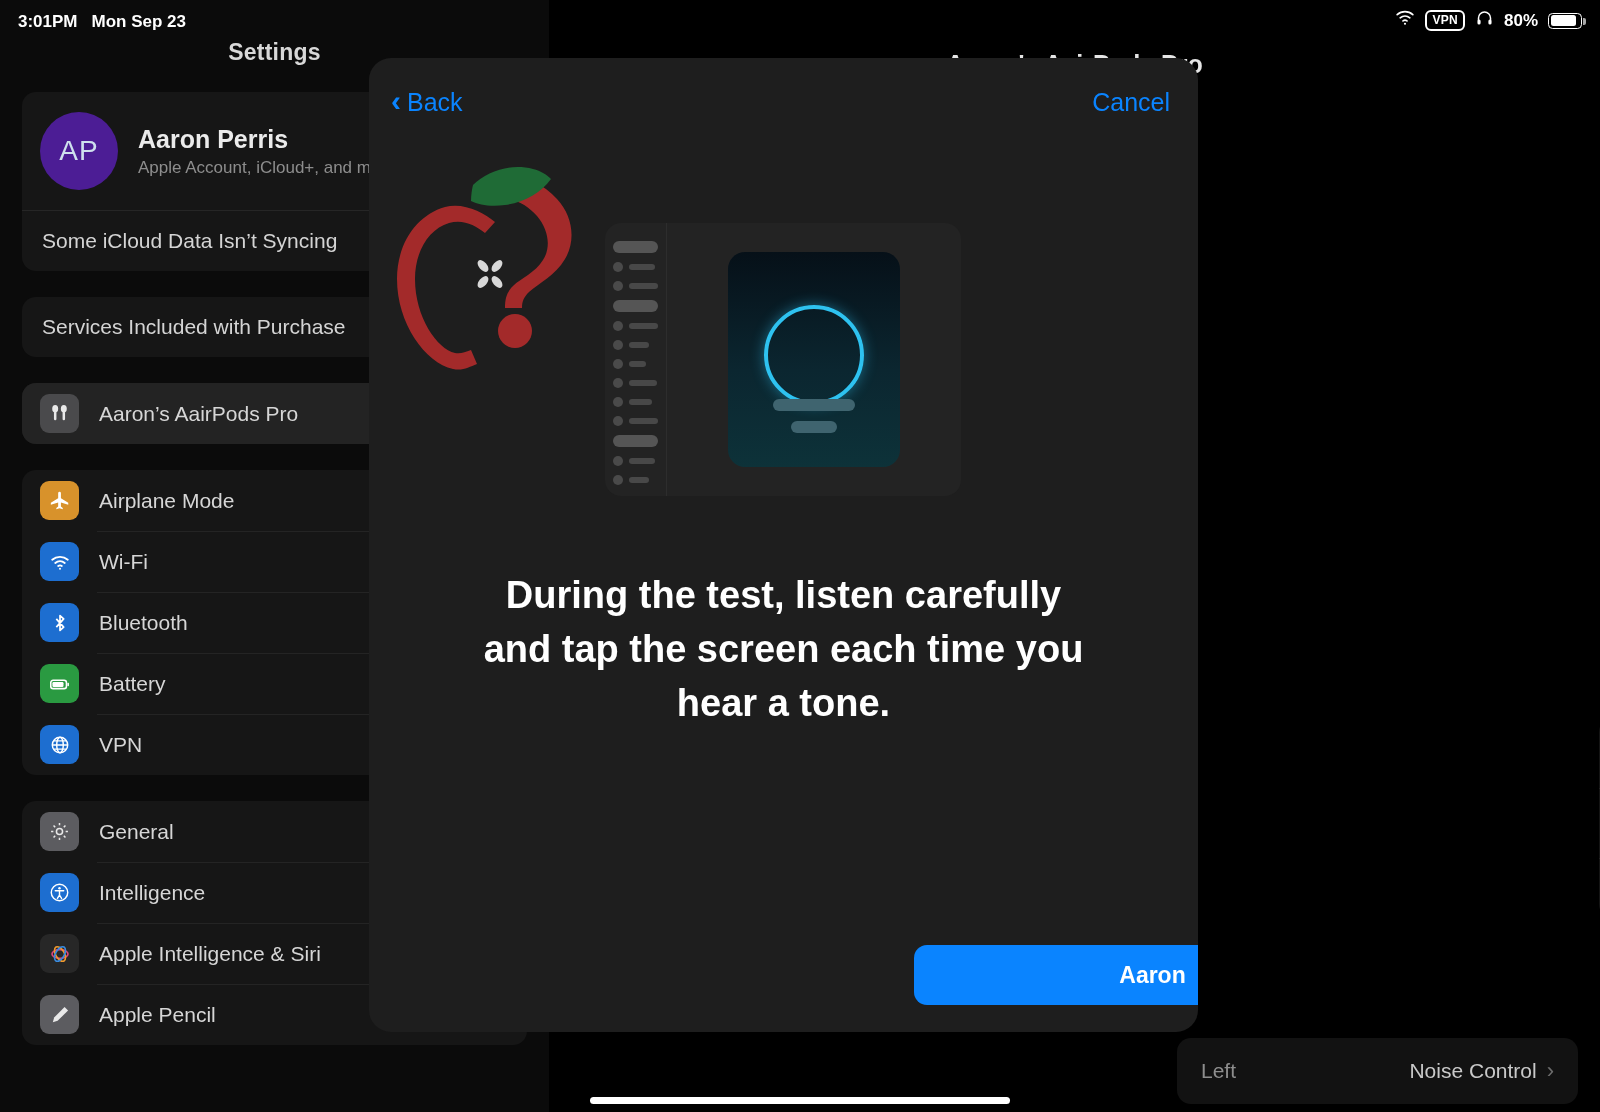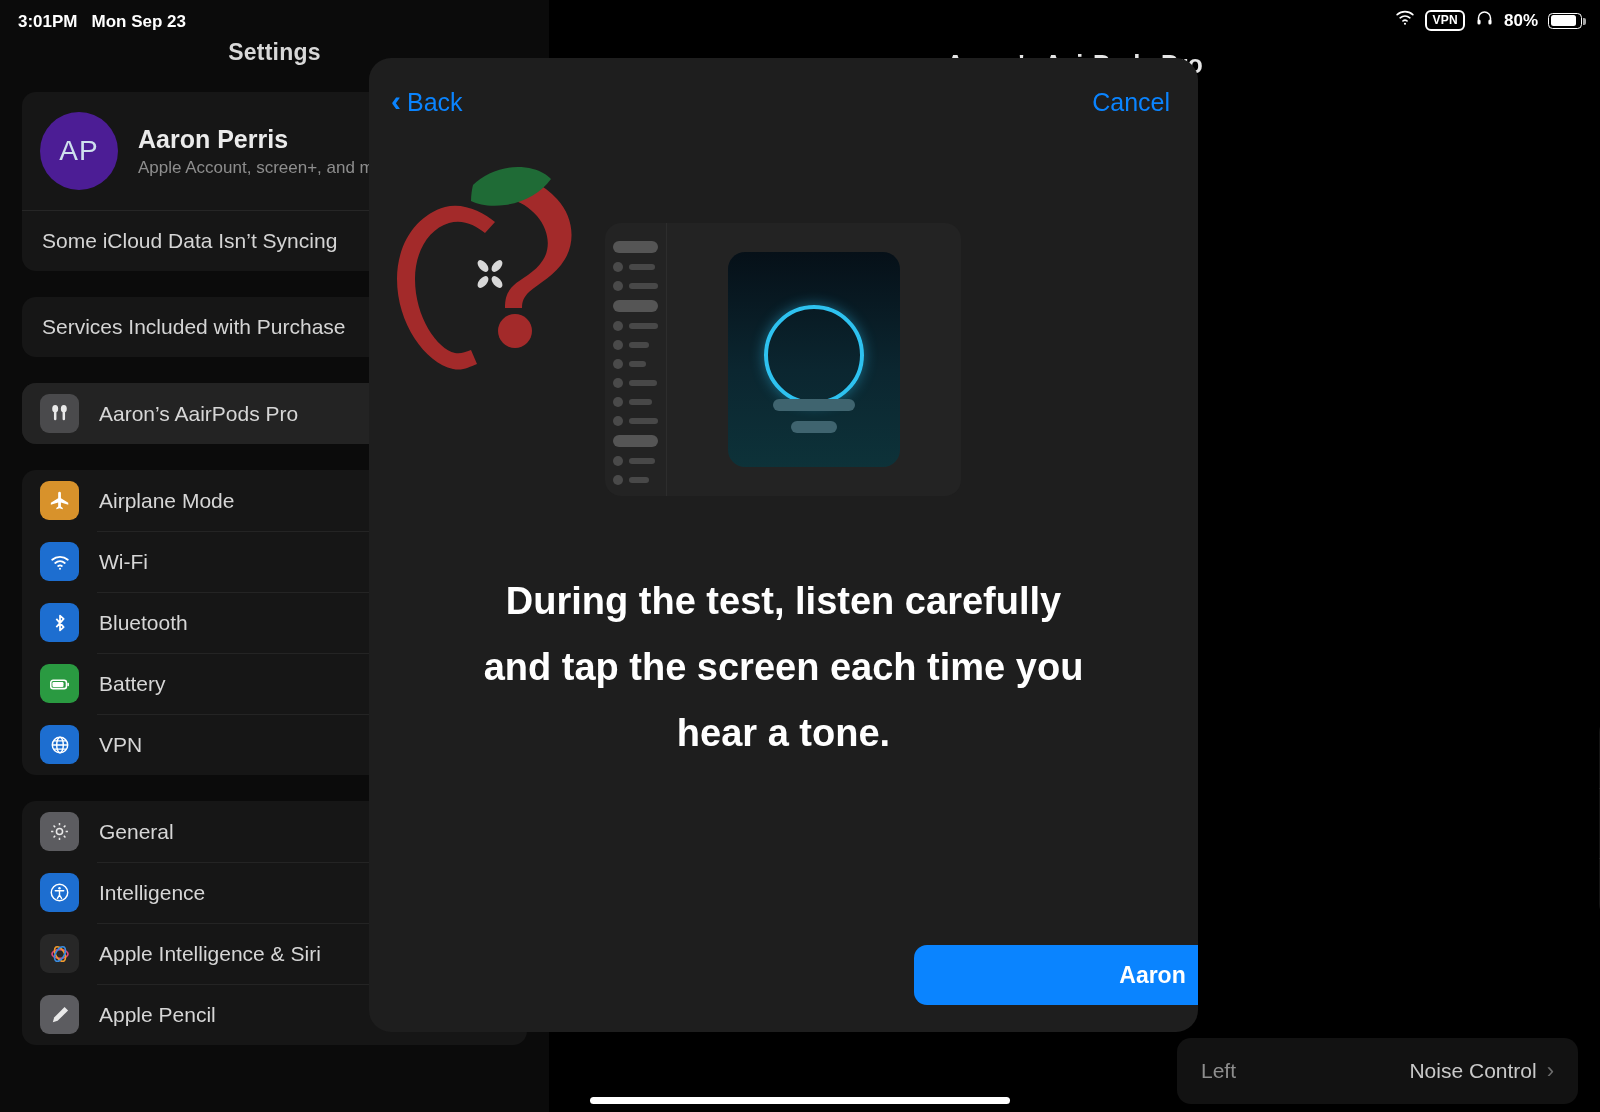--- a/index.html
+++ b/index.html
@@ -155,21 +155,21 @@
   .dev-bar1 { position:absolute; bottom:56px; width:82px; height:12px;
     border-radius:6px; background:#3f646f; }
   .dev-bar2 { position:absolute; bottom:34px; width:46px; height:12px;
     border-radius:6px; background:#3f646f; }
 
   
   .apple-mark { position:absolute; left:16px; top:45px; width:215px; height:215px; }
 
   .headline {
     margin:0 auto; width:620px; text-align:center;
-    font-size:38px; line-height:66px; font-weight:700; color:#fff;
+    font-size:38px; line-height:54px; font-weight:700; color:#fff;
   }
   .next-btn {
     position:absolute; left:545px; top:887px; width:477px; height:60px;
     background:#0a84ff; border-radius:13px; border:none;
     display:flex; align-items:center; justify-content:center;
     color:#fff; font-size:23px; font-weight:700;
     font-family:"Liberation Sans", sans-serif;
   }
 </style>
 </head>
@@ -179,21 +179,21 @@
 
   <div class="sidebar">
 
     <div class="settings-title">Settings</div>
 
     <div class="group">
       <div class="account-row">
         <div class="avatar">AP</div>
         <div>
           <div class="acct-name">Aaron Perris</div>
-          <div class="acct-sub">Apple Account, screen+, and m</div>
+          <div class="acct-sub">Apple Account, iCloud+, and m</div>
         </div>
       </div>
       <div class="plain-row">Some iCloud Data Isn’t Syncing</div>
     </div>
 
     <div class="group single">
       <div class="plain-row">Services Included with Purchase</div>
     </div>
 
     <div class="group single">

